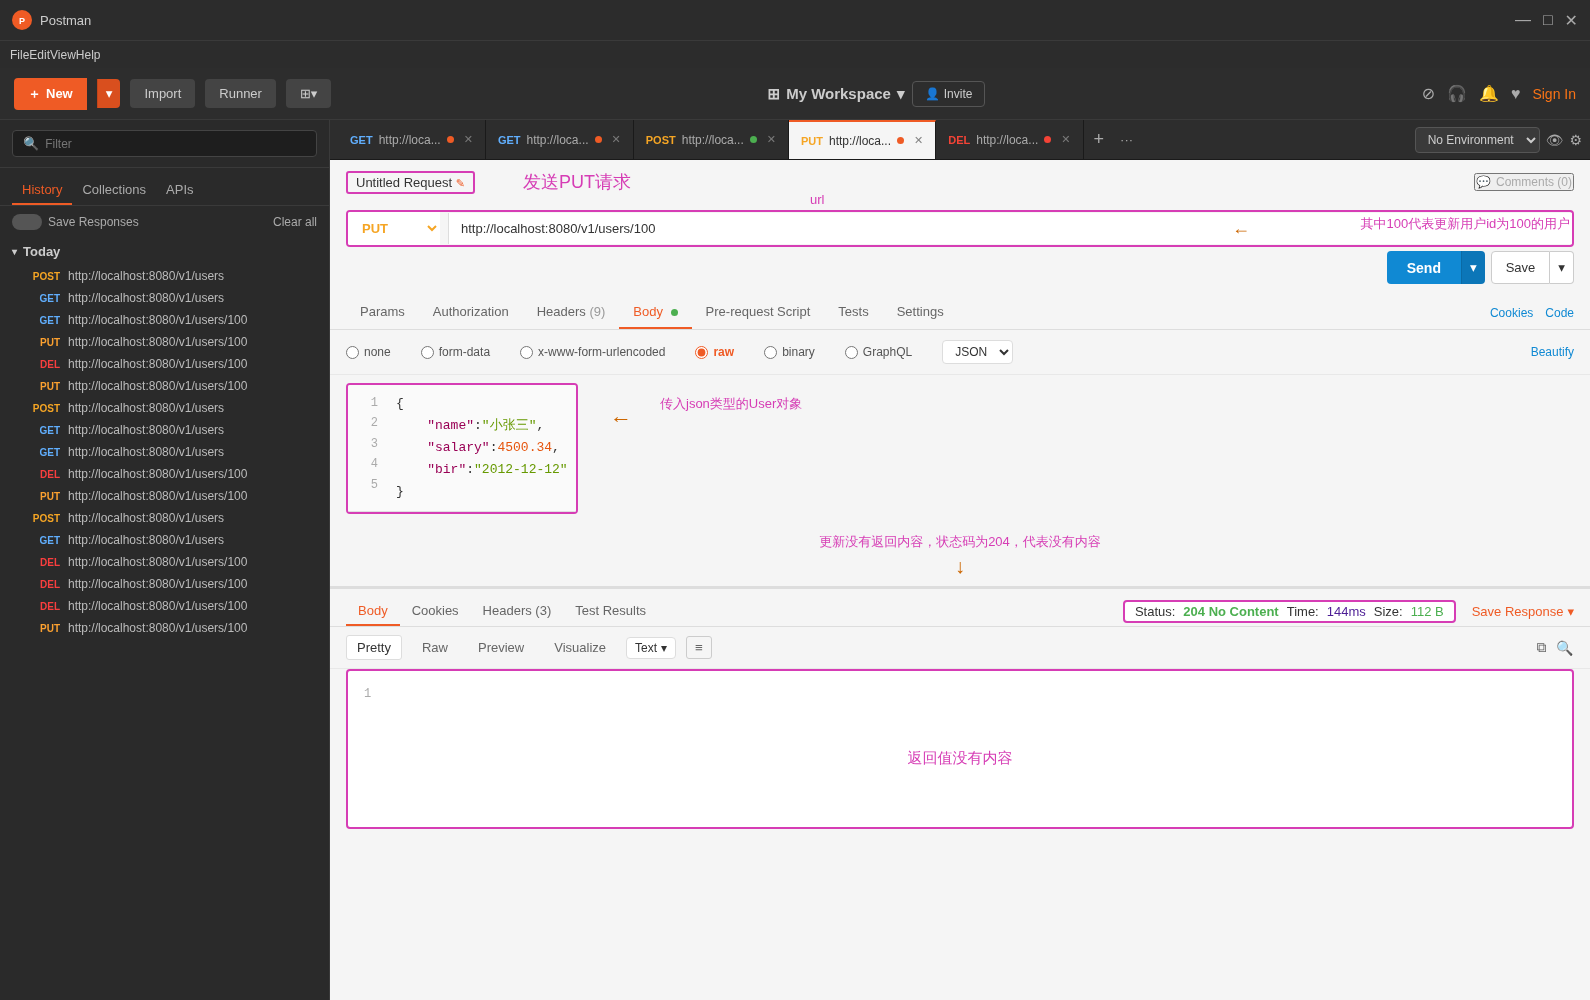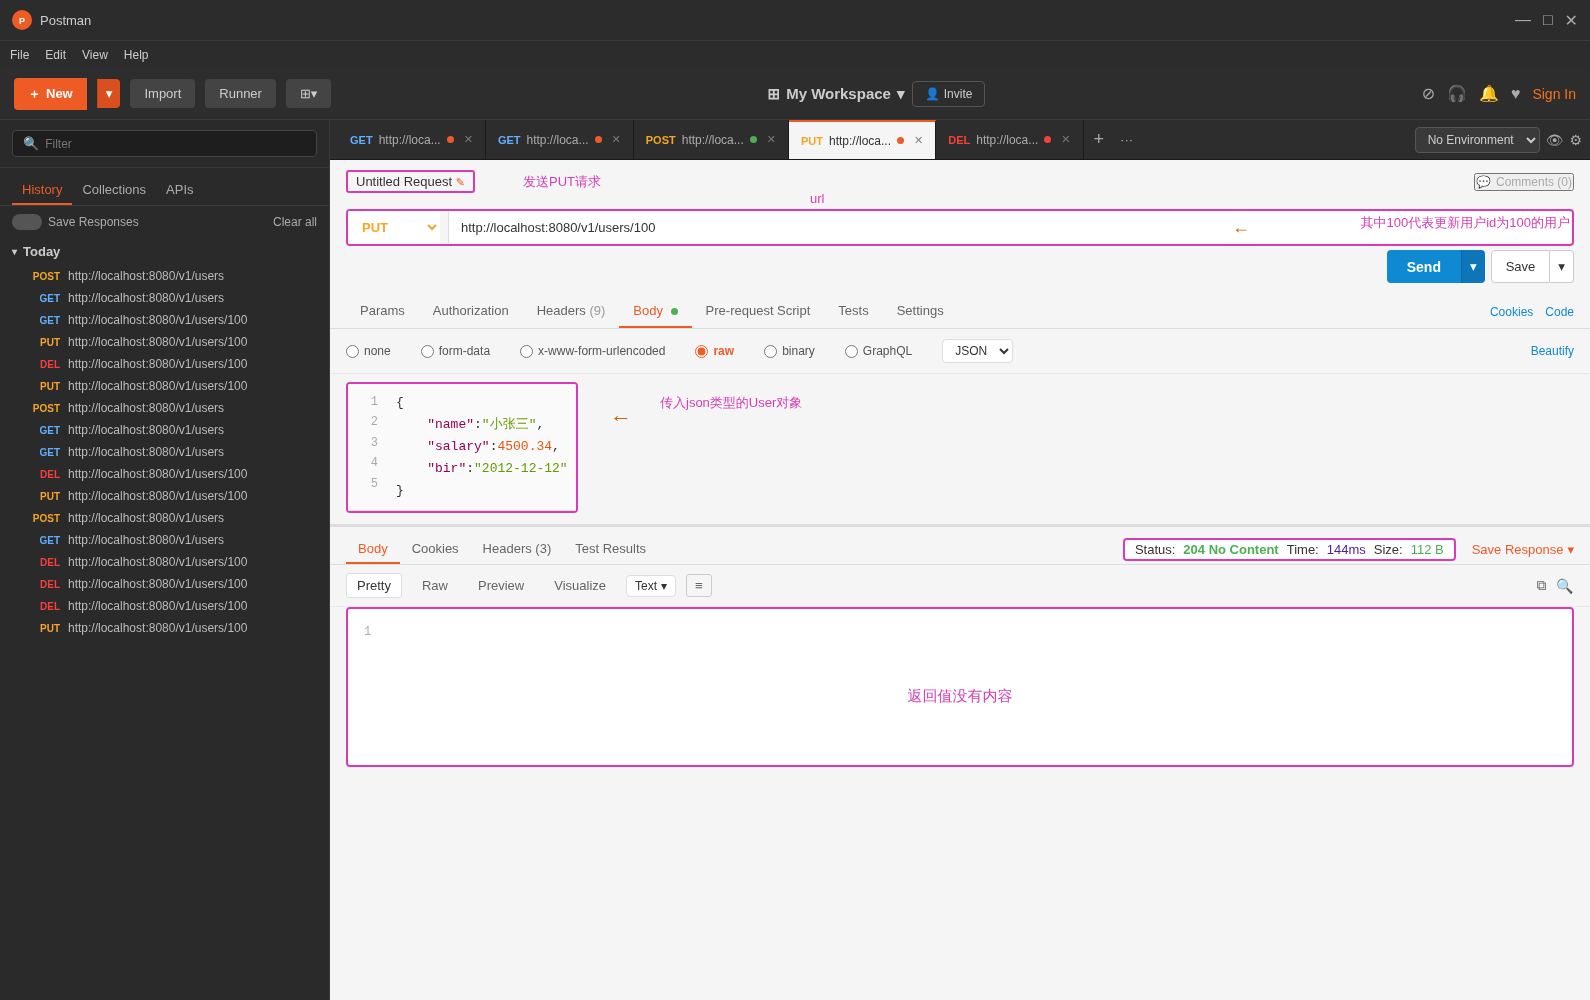--- a/index.html
+++ b/index.html
@@ -5,21 +5,21 @@
     * { box-sizing: border-box; margin: 0; padding: 0; }
     body { font-family: -apple-system, BlinkMacSystemFont, 'Segoe UI', sans-serif; font-size: 13px; background: #1a1a2e; color: #333; overflow: hidden; width: 1590px; height: 1000px; }
 
     
     .titlebar { height: 40px; background: #2c2c2c; display: flex; align-items: center; padding: 0 12px; justify-content: space-between; }
     .titlebar-left { display: flex; align-items: center; gap: 8px; }
     .titlebar-logo { width: 20px; height: 20px; background: #ef5b25; border-radius: 50%; display: flex; align-items: center; justify-content: center; color: white; font-size: 10px; font-weight: bold; }
     .titlebar-title { color: #ccc; font-size: 13px; }
     .titlebar-controls { display: flex; gap: 12px; }
     .titlebar-btn { color: #aaa; background: none; border: none; cursor: pointer; font-size: 16px; }
-    .menu-bar { height: 28px; background: #2c2c2c; display: flex; align-items: center; padding: 0 10px; gap: 16px; border-top: 1px solid #3a3a3a; }
+    .menu-bar { height: 28px; background: #2c2c2c; display: flex; align-items: center; padding: 0 10px; border-top: 1px solid #3a3a3a; }
     .menu-item { color: #ccc; font-size: 12px; cursor: pointer; }
 
     
     .toolbar { height: 52px; background: #2d2d2d; display: flex; align-items: center; padding: 0 14px; gap: 10px; border-bottom: 1px solid #3a3a3a; }
     .btn-new { background: #ef5b25; color: white; border: none; border-radius: 4px 0 0 4px; padding: 7px 14px; cursor: pointer; font-size: 13px; font-weight: 600; display: flex; align-items: center; gap: 5px; }
     .btn-new-arrow { background: #d94f1e; color: white; border: none; border-radius: 0 4px 4px 0; padding: 7px 8px; cursor: pointer; border-left: 1px solid #c44419; }
     .btn-toolbar { background: #444; color: #ccc; border: none; border-radius: 4px; padding: 7px 14px; cursor: pointer; font-size: 13px; }
     .toolbar-center { flex: 1; display: flex; align-items: center; justify-content: center; gap: 8px; }
     .workspace-btn { color: #ccc; background: none; border: none; cursor: pointer; font-size: 15px; font-weight: 600; display: flex; align-items: center; gap: 6px; }
     .invite-btn { color: #ccc; background: none; border: 1px solid #555; border-radius: 4px; padding: 5px 12px; cursor: pointer; font-size: 12px; }
@@ -328,21 +328,21 @@
     <div style="position:relative; background:#f5f5f5;">
 
       <div class="request-title-row" style="padding: 10px 16px 4px;">
         <div style="display:flex;align-items:center;gap:8px;">
 
           <span style="border:2px solid #d63db5;border-radius:3px;padding:2px 8px;">
             <span>Untitled Request</span>
             <span style="color:#ef5b25;font-size:11px;">✎</span>
           </span>
 
-          <span style="color:#d63db5;font-size:13px;margin-left:40px;">发送PUT请求</span>
+          <span style="color:#d63db5;font-size:18px;margin-left:40px;">发送PUT请求</span>
         </div>
         <button class="comments-btn">
           <span>💬</span>
           <span>Comments (0)</span>
         </button>
       </div>
 
       <div style="position:relative;padding:0 16px 0;">
 
         <span style="position:absolute;top:-18px;left:480px;color:#d63db5;font-size:13px;pointer-events:none;">url</span>
@@ -434,20 +434,26 @@
               <div class="code-line">&nbsp;&nbsp;&nbsp;&nbsp;<span class="code-key">"bir"</span>:<span class="code-val-str">"2012-12-12"</span></div>
               <div class="code-line">}</div>
             </div>
           </div>
         </div>
         
         <span style="position:absolute;top:28px;left:280px;color:#cc6600;font-size:22px;pointer-events:none;">←</span>
         <span style="position:absolute;top:20px;left:330px;color:#d63db5;font-size:13px;pointer-events:none;">传入json类型的User对象</span>
       </div>
 
+      <div style="text-align:center;padding:8px 0;position:relative;">
+        <span style="color:#d63db5;font-size:13px;">更新没有返回内容，状态码为204，代表没有内容</span>
+        <div style="text-align:center;margin-top:4px;">
+          <span style="color:#cc6600;font-size:20px;">↓</span>
+        </div>
+      </div>
     </div>
 
     <div class="response-area">
 
       <div class="response-tabs-row">
         <span class="resp-tab active">Body</span>
         <span class="resp-tab">Cookies</span>
         <span class="resp-tab">Headers (3)</span>
         <span class="resp-tab">Test Results</span>
         <div class="status-info">

